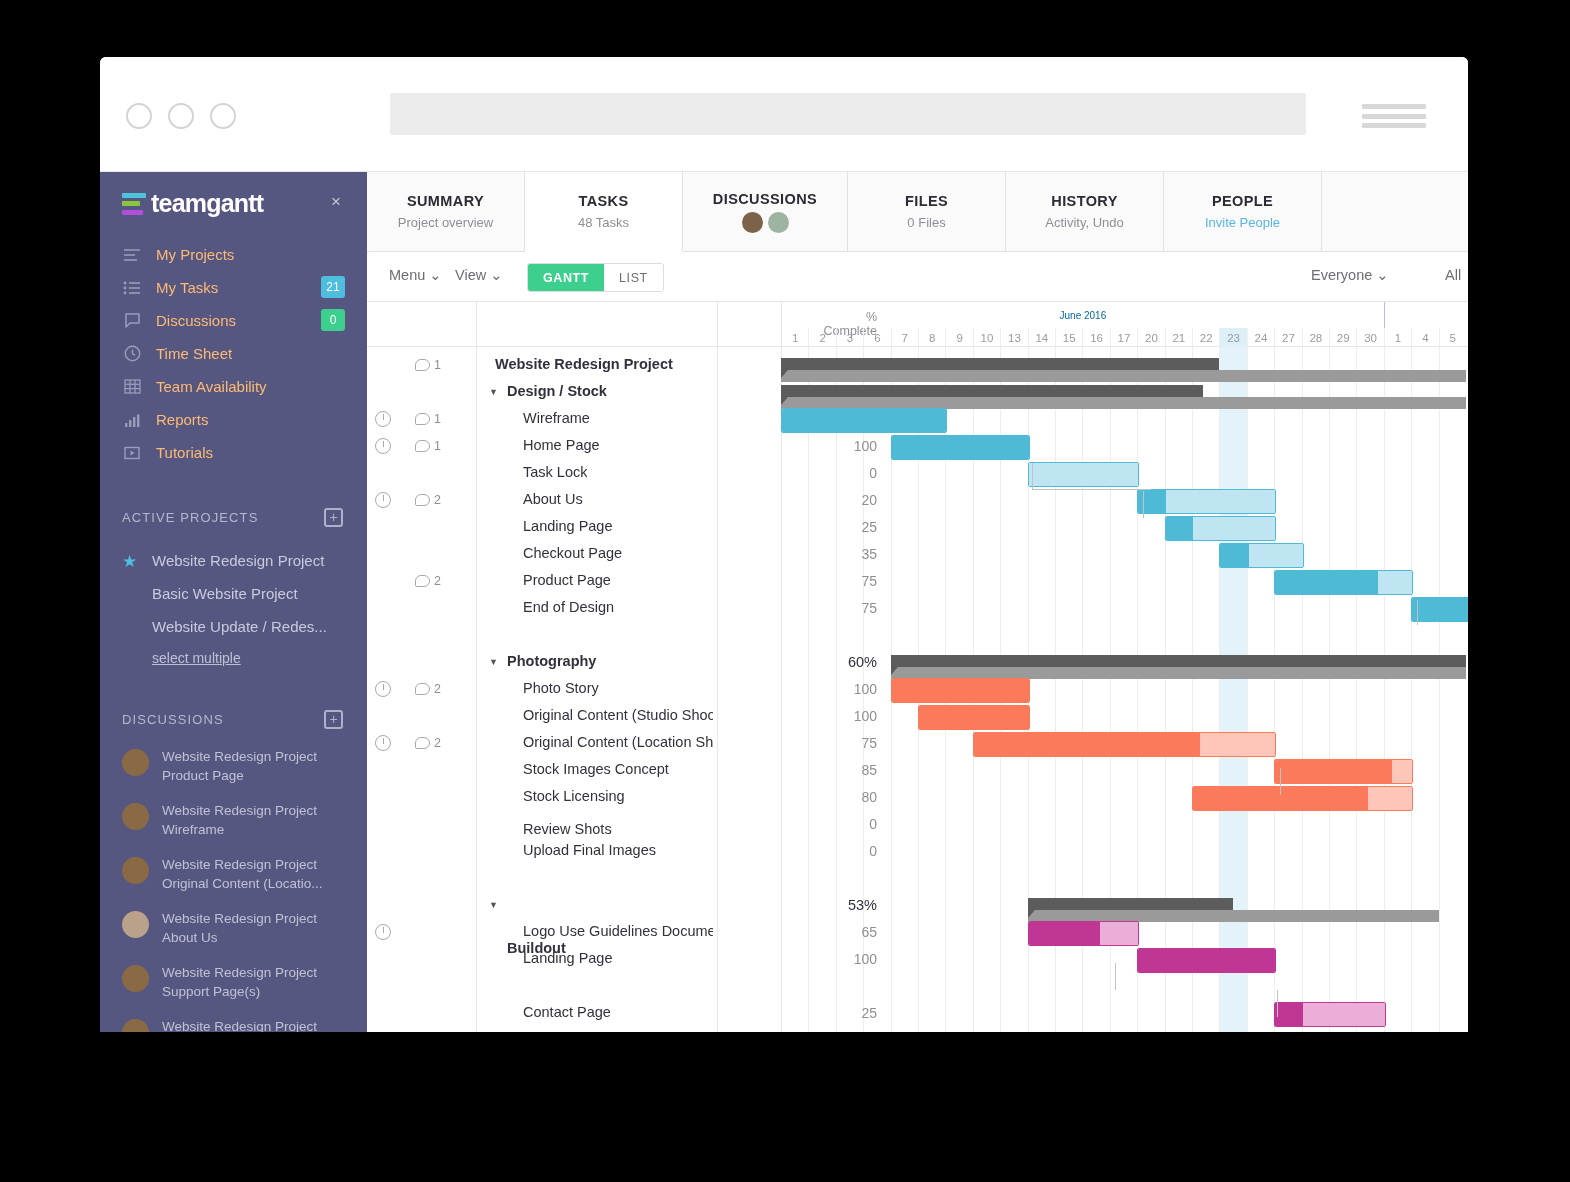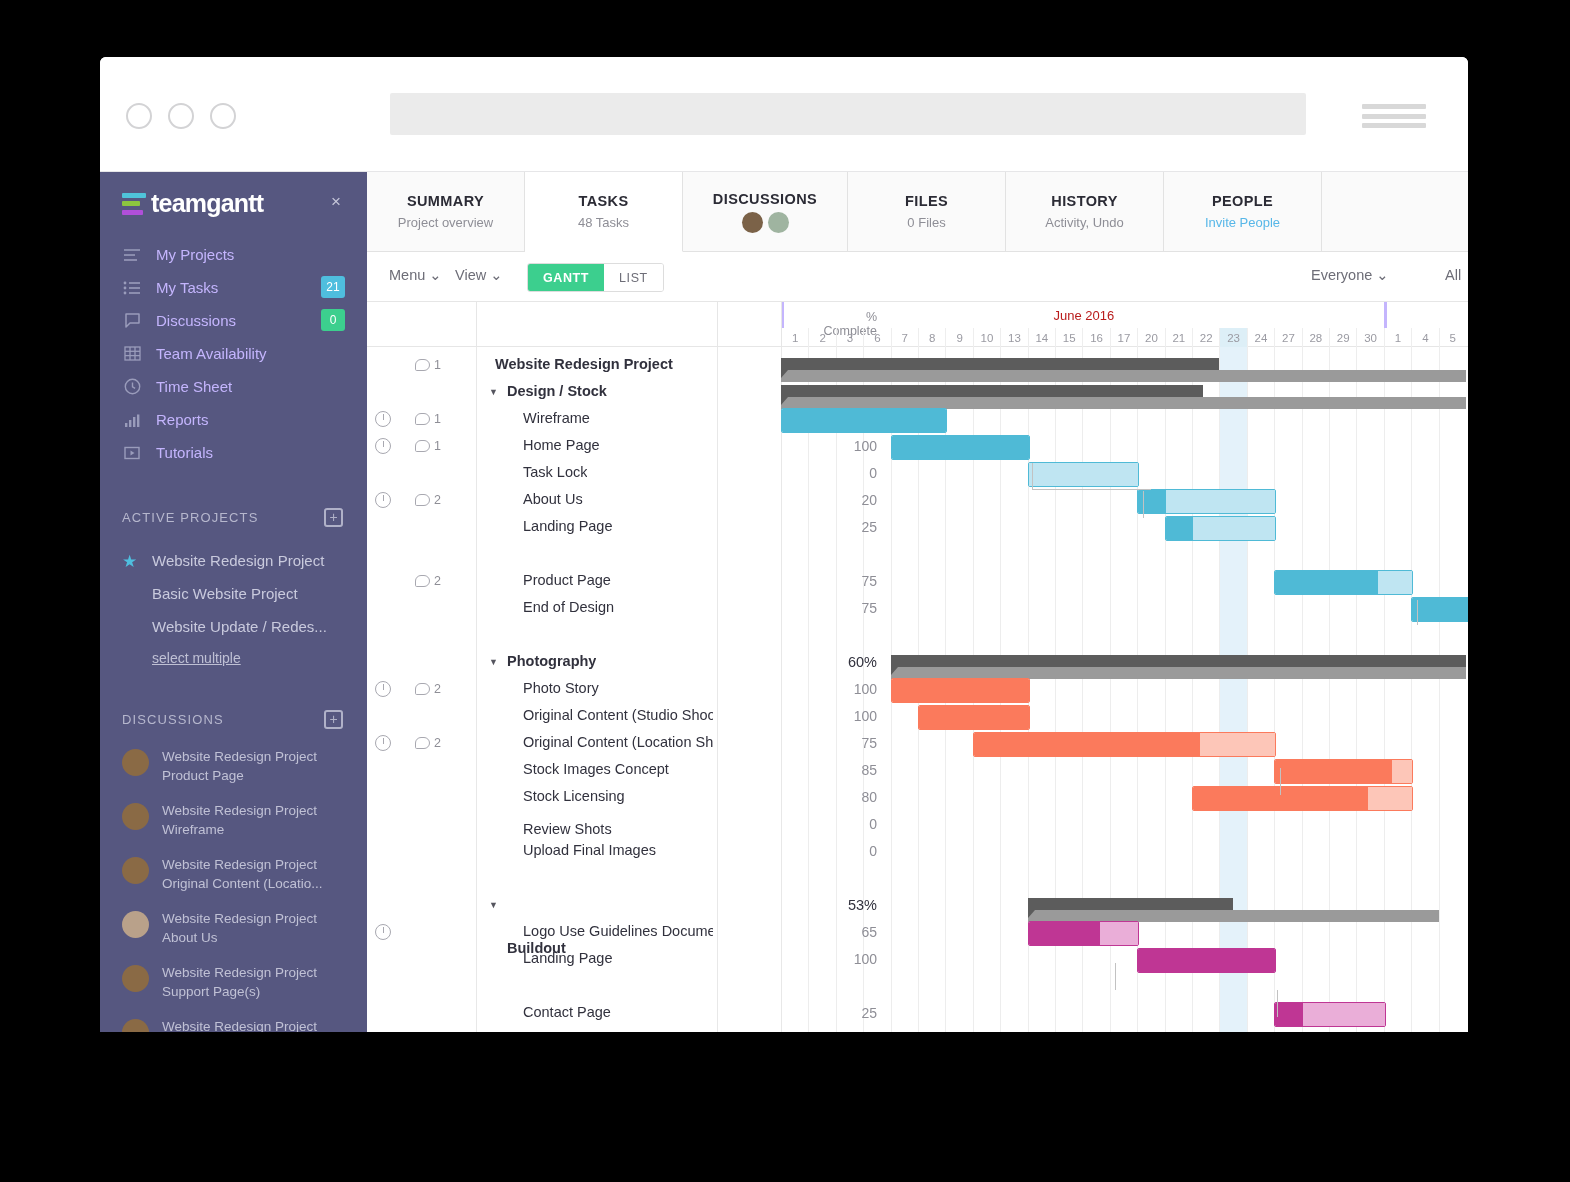--- a/index.html
+++ b/index.html
@@ -26,21 +26,21 @@
   .logo-mark span{display:block;height:5px;border-radius:1px;}
   .lm1{width:24px;background:#4fc3d9;}
   .lm2{width:18px;background:#8cc63f;}
   .lm3{width:21px;background:#b04fd9;}
   .logo-word{font-size:25px;font-weight:bold;color:#fff;letter-spacing:-0.8px;}
   .sb-close{position:absolute;right:26px;top:20px;color:#c5c6d8;font-size:17px;cursor:pointer;}
 
   .nav{position:absolute;left:0;top:66px;width:100%;}
   .nav-item{position:relative;height:33px;display:flex;align-items:center;padding-left:22px;cursor:pointer;}
   .nav-item .ic{width:20px;height:20px;margin-right:14px;display:flex;align-items:center;justify-content:center;color:#9a9cbb;}
-  .nav-item .lbl{font-size:15px;color:#c4b5fd;}
+  .nav-item .lbl{font-size:15px;color:#fdba74;}
   .badge{position:absolute;right:22px;top:5px;min-width:24px;height:22px;border-radius:3px;color:#fff;
          font-size:12px;display:flex;align-items:center;justify-content:center;padding:0 5px;box-sizing:border-box;}
 
   .sec-head{position:absolute;left:22px;font-size:13px;letter-spacing:1.1px;color:#b6b7cd;}
   .plus-box{position:absolute;right:24px;width:19px;height:19px;border:2px solid #b0b1c8;border-radius:3px;
             color:#b0b1c8;font-size:14px;line-height:15px;text-align:center;cursor:pointer;box-sizing:border-box;}
   .proj{position:absolute;left:52px;font-size:15px;color:#c9cadd;cursor:pointer;white-space:nowrap;}
   .star{position:absolute;left:22px;color:#4fbede;font-size:17px;}
   .sel-multi{position:absolute;left:52px;font-size:14px;color:#bfc0d4;text-decoration:underline;cursor:pointer;}
 
@@ -63,22 +63,22 @@
 
   .toolbar{position:absolute;left:0;top:80px;width:1101px;height:50px;border-bottom:1px solid #e6e6e6;box-sizing:border-box;}
   .tb-item{position:absolute;font-size:14.5px;color:#6d6d77;cursor:pointer;}
   .segctl{position:absolute;left:160px;top:11px;height:27px;display:flex;border:1px solid #ddd;border-radius:3px;overflow:hidden;}
   .seg{padding:0 15px;display:flex;align-items:center;font-size:12.5px;letter-spacing:.6px;cursor:pointer;background:#fff;color:#6d6d77;}
   .seg.on{background:#3ccf8e;color:#fff;font-weight:bold;}
 
   
   .gridhead{position:absolute;left:0;top:130px;width:1101px;height:45px;border-bottom:1px solid #e6e6e6;box-sizing:border-box;}
   .pc-label{position:absolute;left:446px;top:8px;width:64px;text-align:right;font-size:12.5px;color:#8e8e96;}
-  .monthcell{position:absolute;top:0;height:26px;border-left:3px solid #c4b5fd;box-sizing:border-box;
-             display:flex;align-items:center;justify-content:center;font-size:13px;color:#b91c1c;}
+  .monthcell{position:absolute;top:0;height:26px;border-left:1px solid #c4b5fd;box-sizing:border-box;
+             display:flex;align-items:center;justify-content:center;font-size:10px;color:#0369a1;}
   .daycell{position:absolute;top:26px;height:19px;border-left:1px solid #eee;box-sizing:border-box;
            display:flex;align-items:center;justify-content:center;font-size:11.5px;color:#9a9aa2;}
   .daycell.today{background:#ddeff7;}
 
   
   .rows{position:absolute;left:0;top:175px;width:1101px;height:685px;overflow:hidden;}
   .row{position:absolute;left:0;width:1101px;height:27px;}
   .col-div{position:absolute;top:0;width:1px;height:685px;background:#e8e8e8;}
   .daycol{position:absolute;top:0;width:1px;height:685px;background:#ededed;}
   .todaycol{position:absolute;top:0;width:27px;height:685px;background:#e4f2fa;}
@@ -171,40 +171,40 @@
             <span class="ic">
               <svg width="17" height="15" viewBox="0 0 17 15">
                 <path d="M2 1h13v9H6l-4 4V1z" fill="none" stroke="#9a9cbb" stroke-width="1.5" stroke-linejoin="round"></path>
               </svg>
             </span>
             <span class="lbl">Discussions</span>
             <span class="badge" style="background:#3ccf8e;top:5px">0</span>
           </div>
           <div class="nav-item">
             <span class="ic">
+              <svg width="17" height="17" viewBox="0 0 17 17">
+                <circle cx="8.5" cy="8.5" r="7.2" fill="none" stroke="#9a9cbb" stroke-width="1.4"></circle>
+                <path d="M8.5 4.5v4.3l2.6 1.6" fill="none" stroke="#9a9cbb" stroke-width="1.4"></path>
+              </svg>
+            </span>
+            <span class="lbl">Time Sheet</span>
+          </div>
+          <div class="nav-item">
+            <span class="ic">
               <svg width="17" height="15" viewBox="0 0 17 15">
                 <g fill="none" stroke="#9a9cbb" stroke-width="1.3">
                   <rect x="1" y="1" width="15" height="13"></rect>
                   <line x1="1" y1="5.3" x2="16" y2="5.3"></line>
                   <line x1="1" y1="9.6" x2="16" y2="9.6"></line>
                   <line x1="6" y1="1" x2="6" y2="14"></line>
                   <line x1="11" y1="1" x2="11" y2="14"></line>
                 </g>
               </svg>
             </span>
             <span class="lbl">Team Availability</span>
-          </div>
-          <div class="nav-item">
-            <span class="ic">
-              <svg width="17" height="17" viewBox="0 0 17 17">
-                <circle cx="8.5" cy="8.5" r="7.2" fill="none" stroke="#9a9cbb" stroke-width="1.4"></circle>
-                <path d="M8.5 4.5v4.3l2.6 1.6" fill="none" stroke="#9a9cbb" stroke-width="1.4"></path>
-              </svg>
-            </span>
-            <span class="lbl">Time Sheet</span>
           </div>
           <div class="nav-item">
             <span class="ic">
               <svg width="16" height="14" viewBox="0 0 16 14">
                 <g fill="#9a9cbb">
                   <rect x="1" y="10" width="2.4" height="4"></rect>
                   <rect x="5" y="7" width="2.4" height="7"></rect>
                   <rect x="9" y="4" width="2.4" height="10"></rect>
                   <rect x="13" y="1.5" width="2.4" height="12.5"></rect>
                 </g>
@@ -458,20 +458,28 @@
             </div>
           </div>
           <div class="row" style="top: 167px;">
             <div class="r-name" style="left: 156px; top: 4px; max-width: 190px;">Landing Page</div>
             <div class="r-pct" style="top: 5px;">25</div>
             <div class="bar" style="left: 797.6px; width: 109.6px; top: 2px; border: 1px solid rgb(79, 186, 214);">
               <div class="done" style="width:25%;background:#4fbad6"></div>
               <div class="todo" style="background:#bfe5f2"></div>
             </div>
           </div>
+          <div class="row" style="top: 194px;">
+            <div class="r-name" style="left: 156px; top: 4px; max-width: 190px;">Checkout Page</div>
+            <div class="r-pct" style="top: 5px;">35</div>
+            <div class="bar" style="left: 852.4px; width: 82.2px; top: 2px; border: 1px solid rgb(79, 186, 214);">
+              <div class="done" style="width:35%;background:#4fbad6"></div>
+              <div class="todo" style="background:#bfe5f2"></div>
+            </div>
+          </div>
           <div class="row" style="top: 221px;">
             <div class="r-cmt" style="top: 6px;">
               <span class="bubble"></span>
               <span>2</span>
             </div>
             <div class="r-name" style="left: 156px; top: 4px; max-width: 190px;">Product Page</div>
             <div class="r-pct" style="top: 5px;">75</div>
             <div class="bar" style="left: 907.2px; width: 137px; top: 2px; border: 1px solid rgb(79, 186, 214);">
               <div class="done" style="width:75%;background:#4fbad6"></div>
               <div class="todo" style="background:#bfe5f2"></div>

